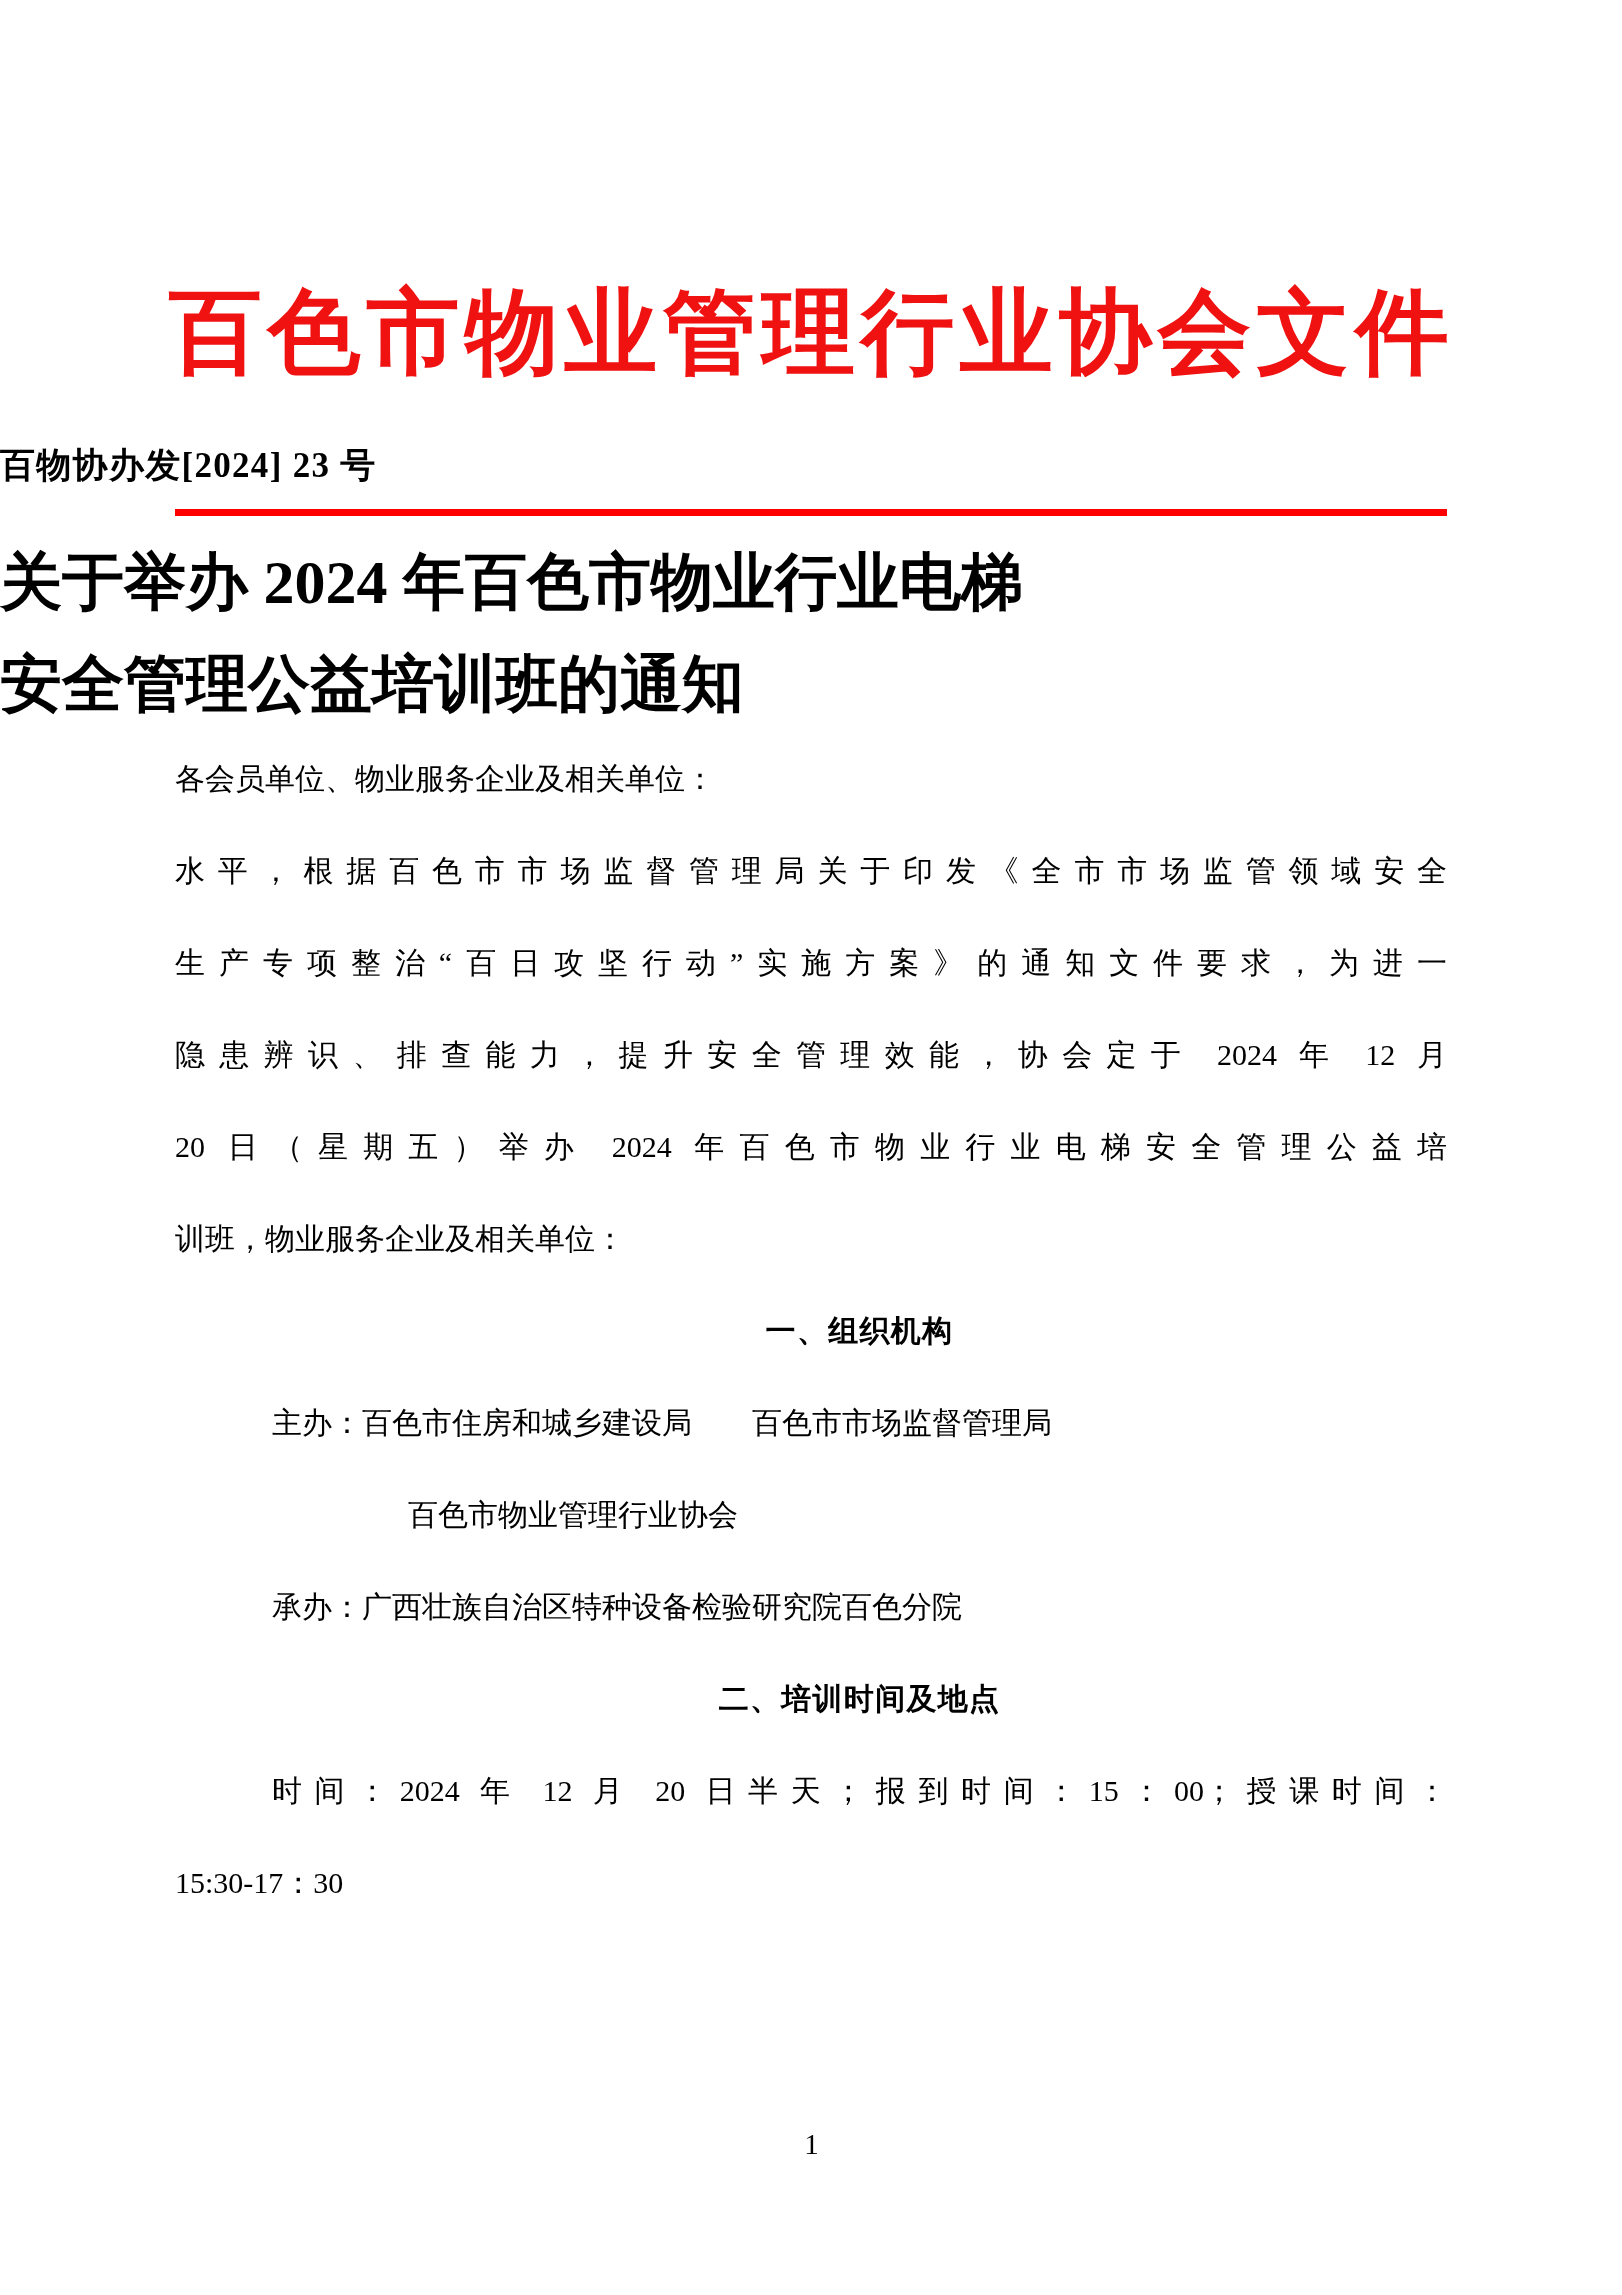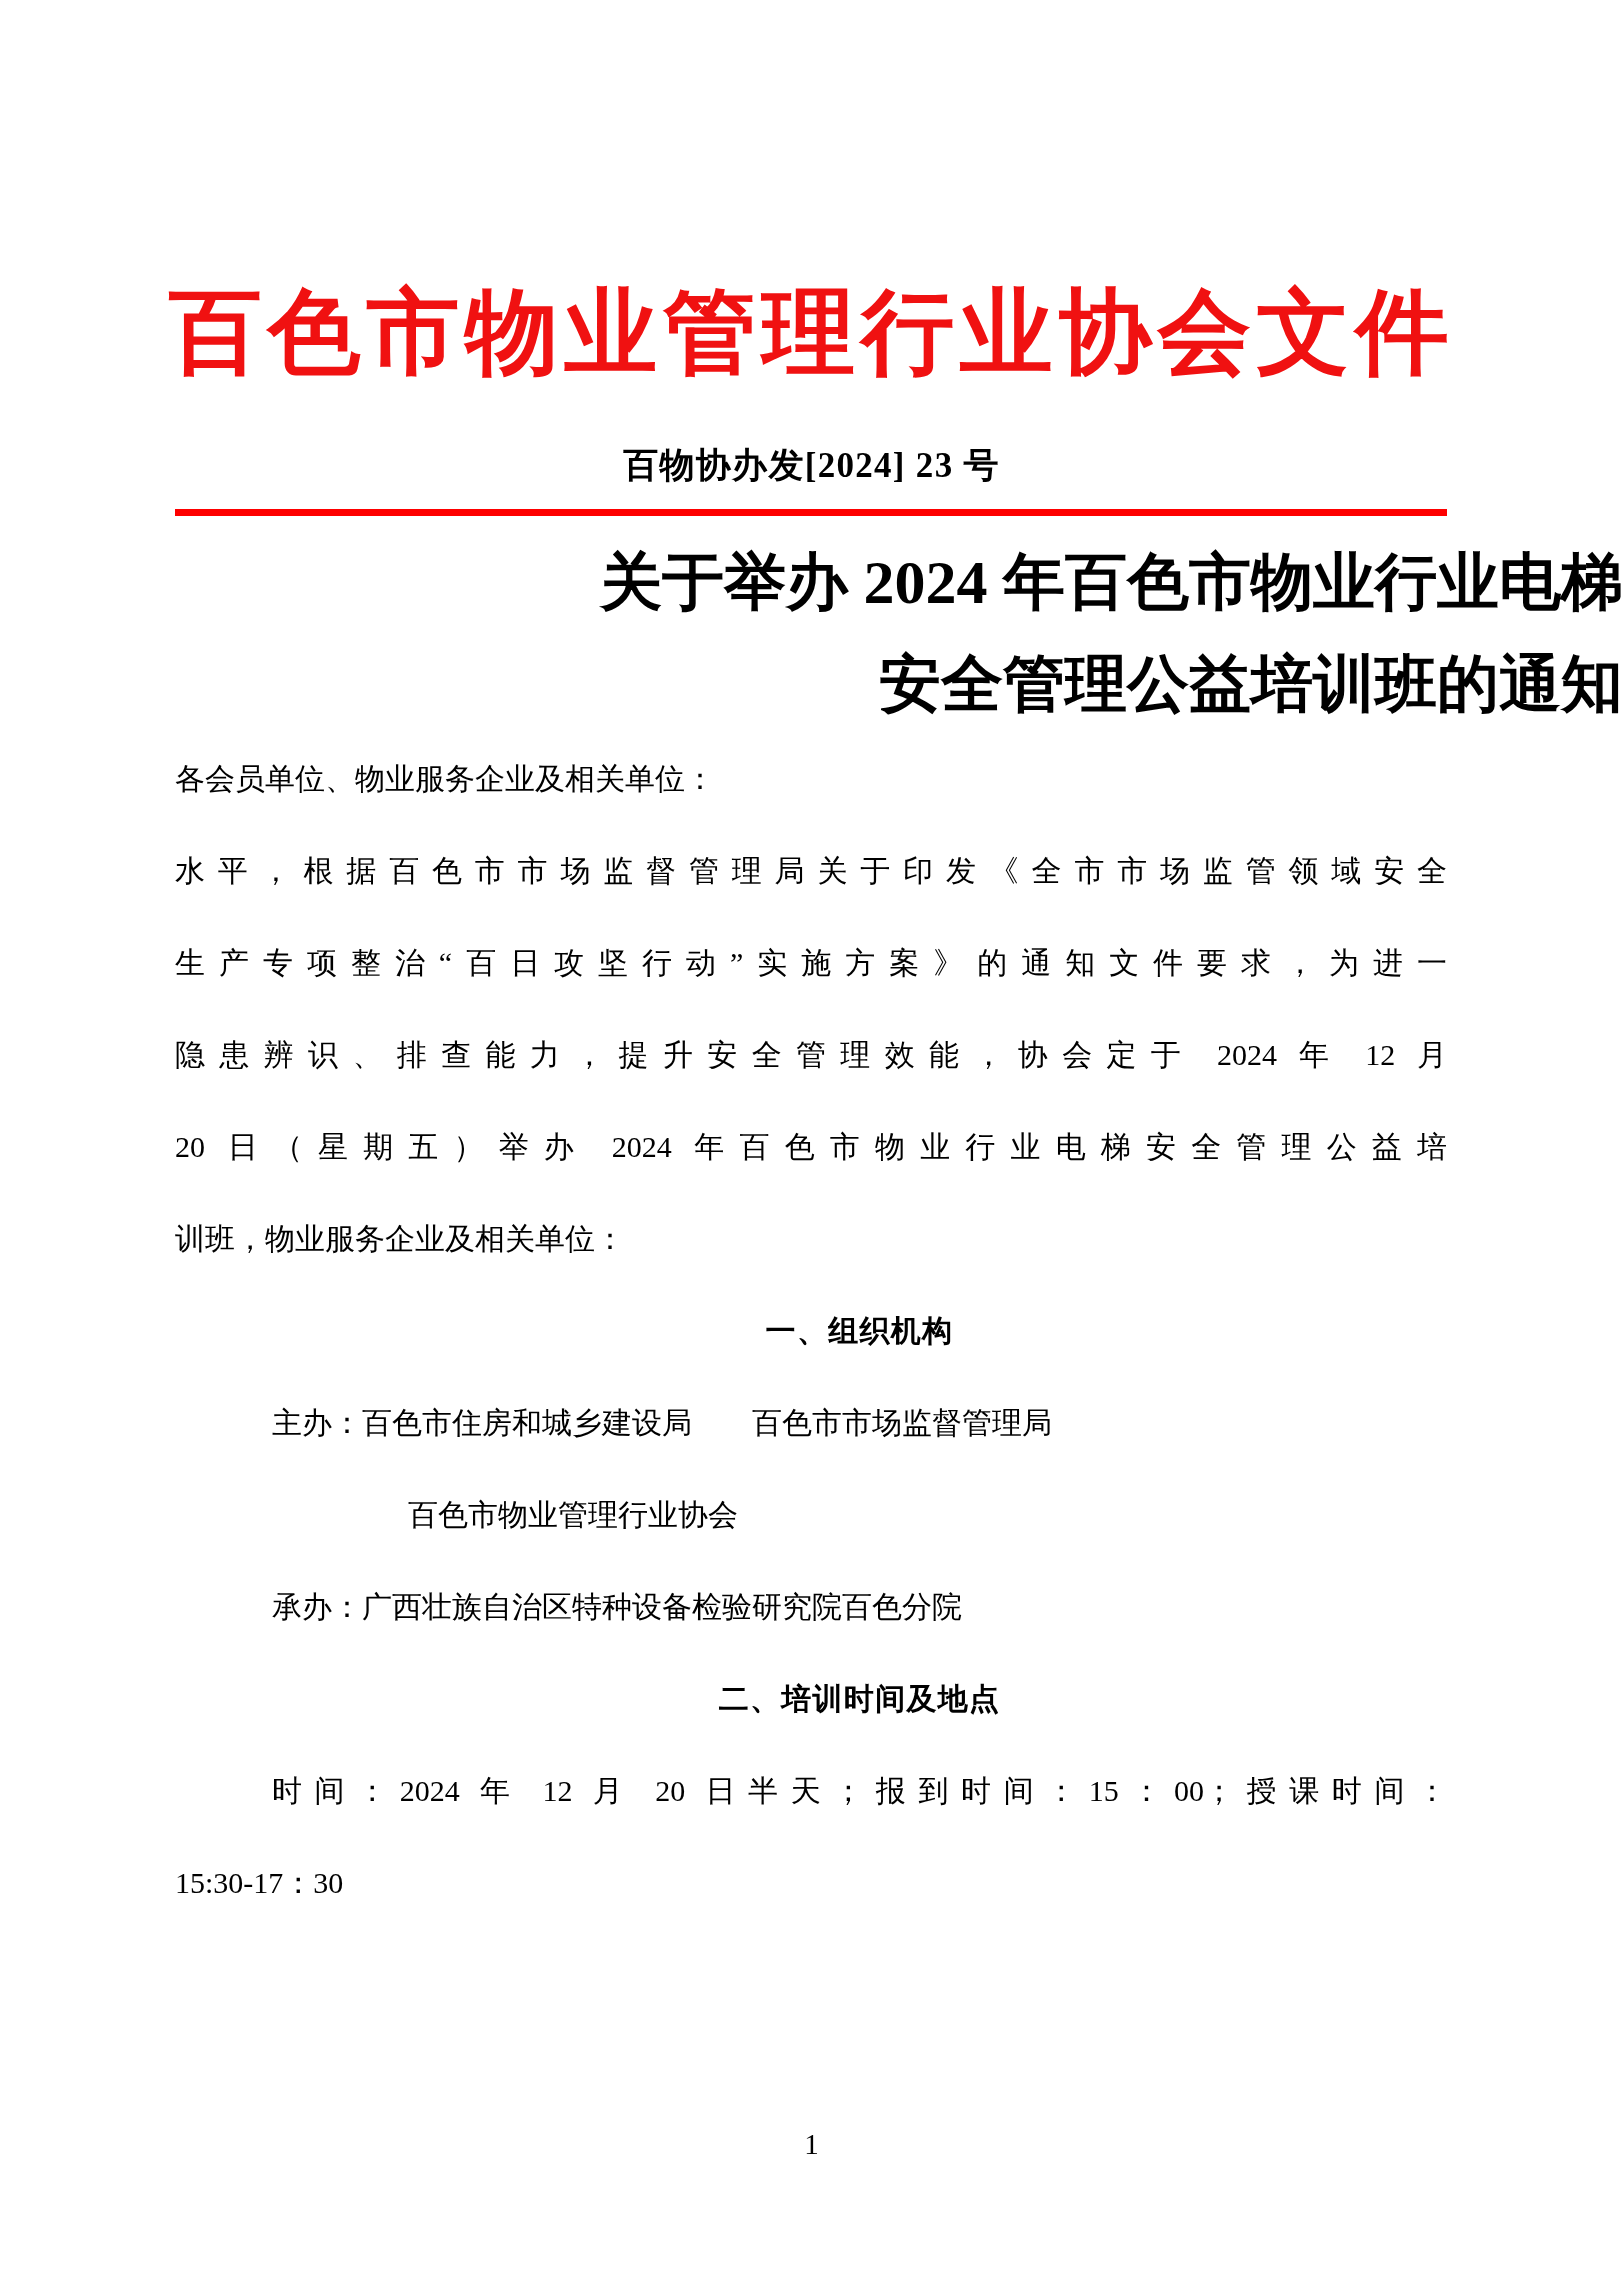--- a/index.html
+++ b/index.html
@@ -19,35 +19,35 @@
     font-family:"Liberation Sans","DejaVu Sans",sans-serif;
     font-weight:bold;
     font-size:93px;line-height:105px;
     letter-spacing:5.9px;
     color:var(--header-red,#f01111);
     white-space:nowrap;
   }
   
   .doc-number{
     position:absolute;top:440px;left:0;width:100%;
-    text-align:center;
+    text-align:left;
     font-weight:bold;
     font-size:35px;line-height:51px;
     letter-spacing:1.3px;
     white-space:nowrap;
   }
   
   .red-rule{
     position:absolute;top:509px;left:175px;width:1272px;height:7.2px;
     background:var(--rule-red,#fe0000);
   }
   
   .doc-title{
     position:absolute;top:531px;left:0;width:100%;
-    text-align:right;
+    text-align:left;
     font-weight:bold;
     font-size:62px;
   }
   .doc-title .t-line{line-height:102px;white-space:nowrap;}
   
   .body-text{
     position:absolute;top:733px;left:175px;width:1272px;
     font-size:30px;
   }
   .bline{

